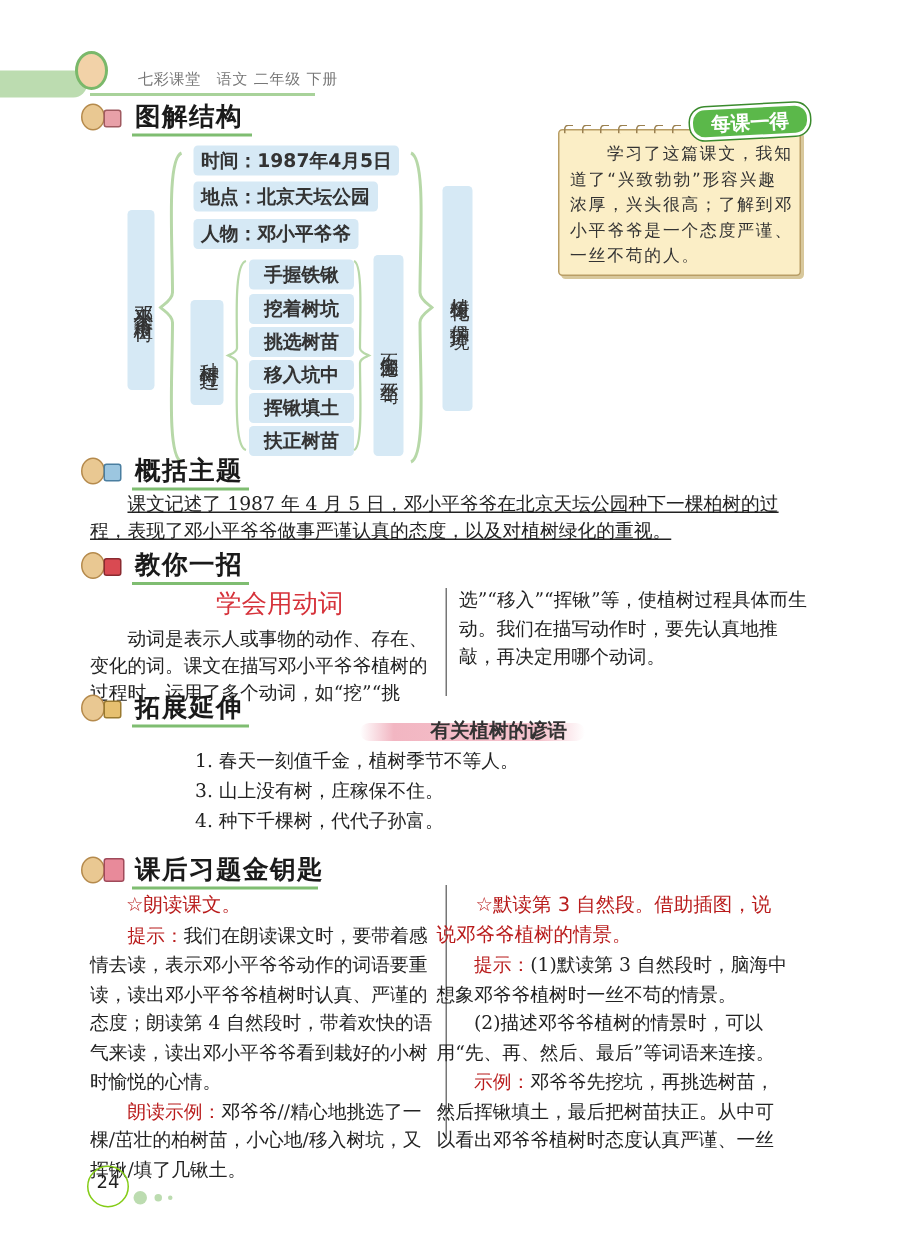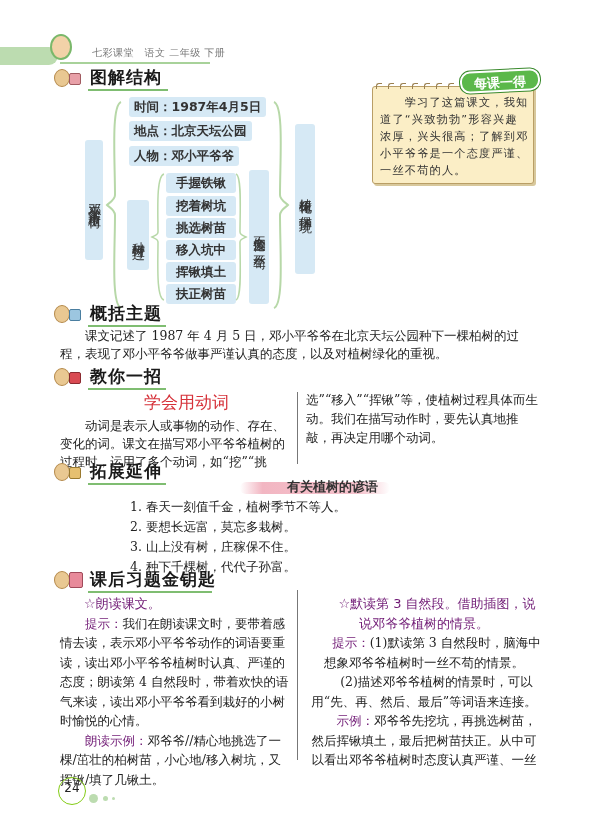--- a/index.html
+++ b/index.html
@@ -37,21 +37,21 @@
   .note-text { position: absolute; left: 380px; top: 94px; width: 150px; font-size: 11.2px; line-height: 17px; color: #333; font-family: "DejaVu Sans", "Liberation Sans", sans-serif; text-indent: 2.2em; letter-spacing: 1.2px; }
 
   
   .para { position: absolute; font-size: 12.5px; line-height: 18px; color: #222; }
   .indent { text-indent: 2em; }
   .red-sub { position: absolute; font-size: 17px; color: #d6323a; font-family: "DejaVu Sans", "Liberation Sans", sans-serif; }
   .vdiv { position: absolute; width: 1px; background: #777; }
   .proverb-title { position: absolute; left: 248px; top: 478px; width: 130px; height: 18px; text-align: right; font-size: 13px; font-weight: bold; color: #333; }
   .proverb-bg { position: absolute; left: 240px; top: 482px; width: 150px; height: 12px; background: linear-gradient(90deg, rgba(240,170,185,0) 0%, #f2b6c2 15%, #f5c3cd 80%, rgba(240,170,185,0) 100%); border-radius: 6px; }
   .plist { position: absolute; left: 86px; top: 497px; font-size: 12.5px; line-height: 20px; margin-left: 44px; }
-  .blue { color: #701a75; font-family: "DejaVu Sans", "Liberation Sans", sans-serif; }
+  .blue { color: #b91c1c; font-family: "DejaVu Sans", "Liberation Sans", sans-serif; }
 
   
   .pgnum { position: absolute; left: 58px; top: 777px; width: 28px; height: 28px; border: 1px solid #84cc16; border-radius: 50%; font-size: 12px; text-align: center; line-height: 20px; font-family: "DejaVu Sans", "Liberation Sans", sans-serif; color: #222; }
   .fdot { position: absolute; background: #bcdcb0; border-radius: 50%; }
 </style>
 </head>
 <body>
 
 <div class="hdr-tab"></div>
 <div class="mascot hdr-mascot"></div>
@@ -125,21 +125,21 @@
 <div class="note-text">学习了这篇课文，我知道了“兴致勃勃”形容兴趣浓厚，兴头很高；了解到邓小平爷爷是一个态度严谨、一丝不苟的人。</div>
 
 <div class="sec" style="top:303px;">
   <div class="icon">
       <div class="face"></div>
       <div class="prop" style="background:#9cc6e0; border-color:#4a7ea0;"></div>
     </div>
   <div class="title">概括主题</div>
   <div class="uline"></div>
 </div>
-<div class="para indent" style="left:60px; top:327px; width:480px;">课文记述了 1987 年 4 月 5 日，邓小平爷爷在北京天坛公园种下一棵柏树的过程，表现了邓小平爷爷做事严谨认真的态度，以及对植树绿化的重视。</div>
+<div class="para indent" style="left:60px; top:327px; width:480px;text-decoration:underline;">课文记述了 1987 年 4 月 5 日，邓小平爷爷在北京天坛公园种下一棵柏树的过程，表现了邓小平爷爷做事严谨认真的态度，以及对植树绿化的重视。</div>
 
 <div class="sec" style="top:366px;">
   <div class="icon">
       <div class="face"></div>
       <div class="prop" style="background:#d94a52; border-color:#8a2a30;"></div>
     </div>
   <div class="title">教你一招</div>
   <div class="uline"></div>
 </div>
 <div class="red-sub" style="left:144px; top:391px;">学会用动词</div>
@@ -152,42 +152,41 @@
       <div class="face"></div>
       <div class="prop" style="background:#e6c070; border-color:#9a7a30;"></div>
     </div>
   <div class="title">拓展延伸</div>
   <div class="uline"></div>
 </div>
 <div class="proverb-bg"></div>
 <div class="proverb-title">有关植树的谚语</div>
 <div class="plist">
   <div>1. 春天一刻值千金，植树季节不等人。</div>
-  <div>2. 要想长远富，莫忘多栽树。</div>
   <div>3. 山上没有树，庄稼保不住。</div>
   <div>4. 种下千棵树，代代子孙富。</div>
 </div>
 
 <div class="sec" style="top:569px;">
   <div class="icon">
       <div class="face"></div>
       <div class="prop" style="background:#e88a9a; border-color:#a04a5a; width:14px; height:16px; top:3px;"></div>
     </div>
   <div class="title">课后习题金钥匙</div>
   <div class="uline" style="width:124px;"></div>
 </div>
 
 <div class="para" style="left:60px; top:594px; width:232px; line-height:19.5px;">
   <div class="blue" style="padding-left:24px; font-size:13px;">☆朗读课文。</div>
   <div class="indent"><span class="blue">提示：</span><span>我们在朗读课文时，要带着感情去读，表示邓小平爷爷动作的词语要重读，读出邓小平爷爷植树时认真、严谨的态度；朗读第 4 自然段时，带着欢快的语气来读，读出邓小平爷爷看到栽好的小树时愉悦的心情。</span></div>
   <div class="indent"><span class="blue">朗读示例：</span><span>邓爷爷//精心地挑选了一棵/茁壮的柏树苗，小心地/移入树坑，又挥锹/填了几锹土。</span></div>
 </div>
 <div class="vdiv" style="left:297px; top:590px; height:170px;"></div>
 
-<div class="para" style="left:306px; top:594px; width:236px; line-height:19.5px;text-align:center;">
+<div class="para" style="left:291px; top:594px; width:236px; line-height:19.5px;">
   <div class="blue indent" style="font-size:13px;">☆默读第 3 自然段。借助插图，说说邓爷爷植树的情景。</div>
   <div class="indent"><span class="blue">提示：</span><span>(1)默读第 3 自然段时，脑海中想象邓爷爷植树时一丝不苟的情景。</span></div>
   <div class="indent">(2)描述邓爷爷植树的情景时，可以用“先、再、然后、最后”等词语来连接。</div>
   <div class="indent"><span class="blue">示例：</span><span>邓爷爷先挖坑，再挑选树苗，然后挥锹填土，最后把树苗扶正。从中可以看出邓爷爷植树时态度认真严谨、一丝</span></div>
 </div>
 
 <div class="pgnum">24</div>
 <div class="fdot" style="left:89px; top:794px; width:9px; height:9px;"></div>
 <div class="fdot" style="left:103px; top:796px; width:5px; height:5px;"></div>
 <div class="fdot" style="left:112px; top:797px; width:3px; height:3px;"></div>

